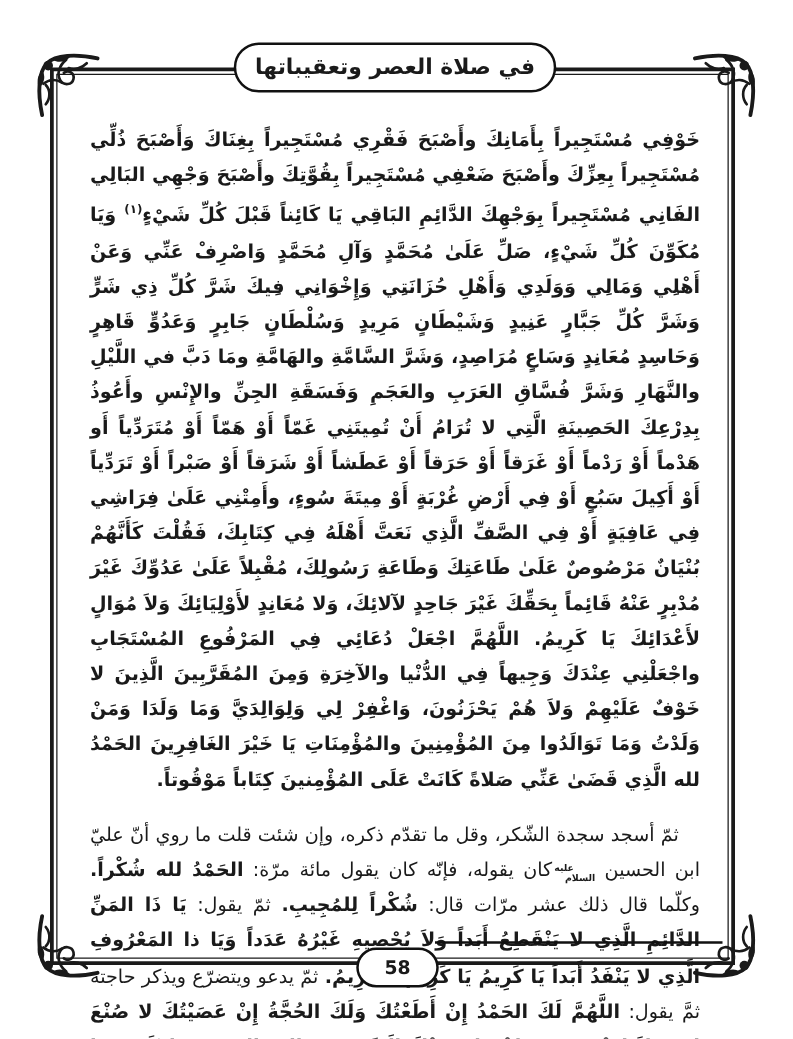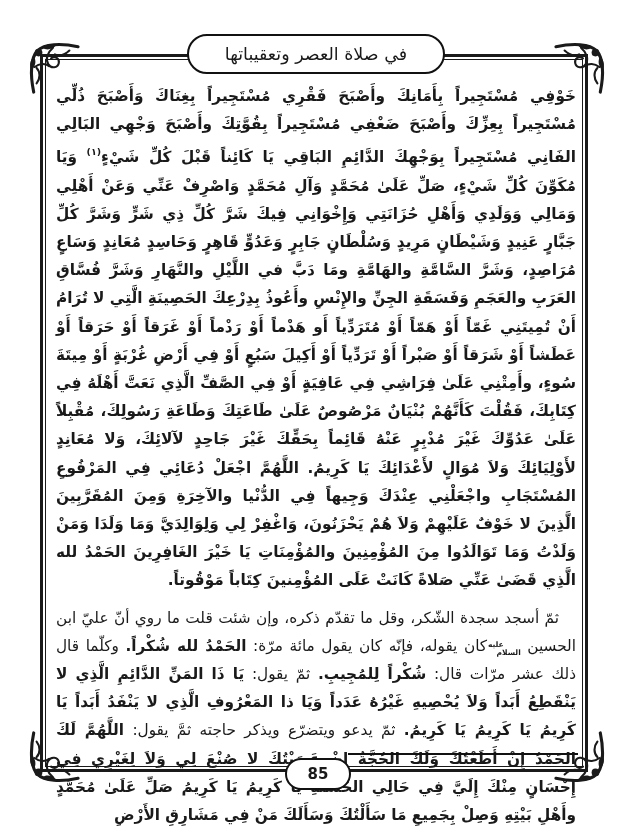--- a/index.html
+++ b/index.html
@@ -27,30 +27,30 @@
   .corner.bl{left:26px;bottom:46px;transform:scaleY(-1);}
   .corner.br{right:26px;bottom:46px;transform:scale(-1,-1);}
   
   .header-cartouche{
     position:absolute;top:34px;left:187px;width:258px;height:40px;
     background:#ffffff;border:2.5px solid #111;border-radius:21px;
     z-index:3;display:flex;align-items:center;justify-content:center;
     box-sizing:border-box;
   }
   .header-cartouche .title{
-    font-weight:normal;font-size:17.5px;direction:rtl;white-space:nowrap;
+    font-weight:bold;font-size:17.5px;direction:rtl;white-space:nowrap;
   }
   
   .text-area{
     position:absolute;top:82px;left:56px;right:58px;
     direction:rtl;text-align:justify;
     font-size:15.3px;line-height:28.2px;
     z-index:1;
   }
-  .para{margin:0;}
+  .para{margin:16px;}
   .para.p2{margin-top:9px;text-indent:17px;}
   .run-r{font-weight:normal;}
   .run-b{font-weight:bold;}
   .run-fnref{font-weight:bold;font-size:9.5px;vertical-align:7px;letter-spacing:-0.5px;}
   .run-honorific{
     display:inline-block;width:27px;font-size:7.5px;line-height:1.05;
     vertical-align:-4px;font-weight:bold;white-space:normal;
   }
   
   .footnote{
@@ -140,14 +140,14 @@
 <div class="text-area">
   <p class="para p1"><span class="run-b">خَوْفِي مُسْتَجِيراً بِأَمَانِكَ وأَصْبَحَ فَقْرِي مُسْتَجِيراً بِغِنَاكَ وَأَصْبَحَ ذُلِّي مُسْتَجِيراً بِعِزِّكَ وأَصْبَحَ ضَعْفِي مُسْتَجِيراً بِقُوَّتِكَ وأَصْبَحَ وَجْهِي البَالِي الفَانِي مُسْتَجِيراً بِوَجْهِكَ الدَّائِمِ البَاقِي يَا كَائِناً قَبْلَ كُلِّ شَيْءٍ</span><span class="run-fnref">(١)</span><span class="run-b"> وَيَا مُكَوِّنَ كُلِّ شَيْءٍ، صَلِّ عَلَىٰ مُحَمَّدٍ وَآلِ مُحَمَّدٍ وَاصْرِفْ عَنِّي وَعَنْ أَهْلِي وَمَالِي وَوَلَدِي وَأَهْلِ حُزَانَتِي وَإِخْوَانِي فِيكَ شَرَّ كُلِّ ذِي شَرٍّ وَشَرَّ كُلِّ جَبَّارٍ عَنِيدٍ وَشَيْطَانٍ مَرِيدٍ وَسُلْطَانٍ جَابِرٍ وَعَدُوٍّ قَاهِرٍ وَحَاسِدٍ مُعَانِدٍ وَسَاعٍ مُرَاصِدٍ، وَشَرَّ السَّامَّةِ والهَامَّةِ ومَا دَبَّ في اللَّيْلِ والنَّهَارِ وَشَرَّ فُسَّاقِ العَرَبِ والعَجَمِ وَفَسَقَةِ الجِنِّ والإِنْسِ وأَعُوذُ بِدِرْعِكَ الحَصِينَةِ الَّتِي لا تُرَامُ أَنْ تُمِيتَنِي غَمّاً أَوْ هَمّاً أَوْ مُتَرَدِّياً أَو هَدْماً أَوْ رَدْماً أَوْ غَرَقاً أَوْ حَرَقاً أَوْ عَطَشاً أَوْ شَرَقاً أَوْ صَبْراً أَوْ تَرَدِّياً أَوْ أَكِيلَ سَبُعٍ أَوْ فِي أَرْضِ غُرْبَةٍ أَوْ مِيتَةَ سُوءٍ، وأَمِتْنِي عَلَىٰ فِرَاشِي فِي عَافِيَةٍ أَوْ فِي الصَّفِّ الَّذِي نَعَتَّ أَهْلَهُ فِي كِتَابِكَ، فَقُلْتَ كَأَنَّهُمْ بُنْيَانٌ مَرْصُوصٌ عَلَىٰ طَاعَتِكَ وَطَاعَةِ رَسُولِكَ، مُقْبِلاً عَلَىٰ عَدُوِّكَ غَيْرَ مُدْبِرٍ عَنْهُ قَائِماً بِحَقِّكَ غَيْرَ جَاحِدٍ لآلائِكَ، وَلا مُعَانِدٍ لأَوْلِيَائِكَ وَلاَ مُوَالٍ لأَعْدَائِكَ يَا كَرِيمُ. اللَّهُمَّ اجْعَلْ دُعَائِي فِي المَرْفُوعِ المُسْتَجَابِ واجْعَلْنِي عِنْدَكَ وَجِيهاً فِي الدُّنْيا والآخِرَةِ وَمِنَ المُقَرَّبِينَ الَّذِينَ لا خَوْفٌ عَلَيْهِمْ وَلاَ هُمْ يَحْزَنُونَ، وَاغْفِرْ لِي وَلِوَالِدَيَّ وَمَا وَلَدَا وَمَنْ وَلَدْتُ وَمَا تَوَالَدُوا مِنَ المُؤْمِنِينَ والمُؤْمِنَاتِ يَا خَيْرَ الغَافِرِينَ الحَمْدُ لله الَّذِي قَضَىٰ عَنِّي صَلاةً كَانَتْ عَلَى المُؤْمِنينَ كِتَاباً مَوْقُوتاً.</span></p>
   <p class="para p2"><span class="run-r">ثمّ أسجد سجدة الشّكر، وقل ما تقدّم ذكره، وإن شئت قلت ما روي أنّ عليّ ابن الحسين </span><span class="run-honorific">عليه السلام</span><span class="run-r"> كان يقوله، فإنّه كان يقول مائة مرّة: </span><span class="run-b">الحَمْدُ لله شُكْراً.</span><span class="run-r"> وكلّما قال ذلك عشر مرّات قال: </span><span class="run-b">شُكْراً لِلمُجِيبِ.</span><span class="run-r"> ثمّ يقول: </span><span class="run-b">يَا ذَا المَنِّ الدَّائِمِ الَّذِي لا يَنْقَطِعُ أَبَداً وَلاَ يُحْصِيهِ غَيْرُهُ عَدَداً وَيَا ذا المَعْرُوفِ الَّذِي لا يَنْفَدُ أَبَداً يَا كَرِيمُ يَا كَرِيمُ يَا كَرِيمُ.</span><span class="run-r"> ثمّ يدعو ويتضرّع ويذكر حاجته ثمَّ يقول: </span><span class="run-b">اللَّهُمَّ لَكَ الحَمْدُ إِنْ أَطَعْتُكَ وَلَكَ الحُجَّةُ إِنْ عَصَيْتُكَ لا صُنْعَ لِي وَلاَ لِغَيْرِي فِي إِحْسَانٍ مِنْكَ إِلَيَّ فِي حَالِي الحَسَنَةِ يَا كَرِيمُ يَا كَرِيمُ صَلِّ عَلَىٰ مُحَمَّدٍ وأَهْلِ بَيْتِهِ وَصِلْ بِجَمِيعِ مَا سَأَلْتُكَ وَسَأَلَكَ مَنْ فِي مَشَارِقِ الأَرْضِ</span></p>
 </div>
 
 <div class="footnote">
   <div class="footnote-rule"></div>
 </div>
 
 <div class="page-number-cartouche">
-  <span class="num">85</span>
+  <span class="num">58</span>
 </div>
 
 </body></html>

